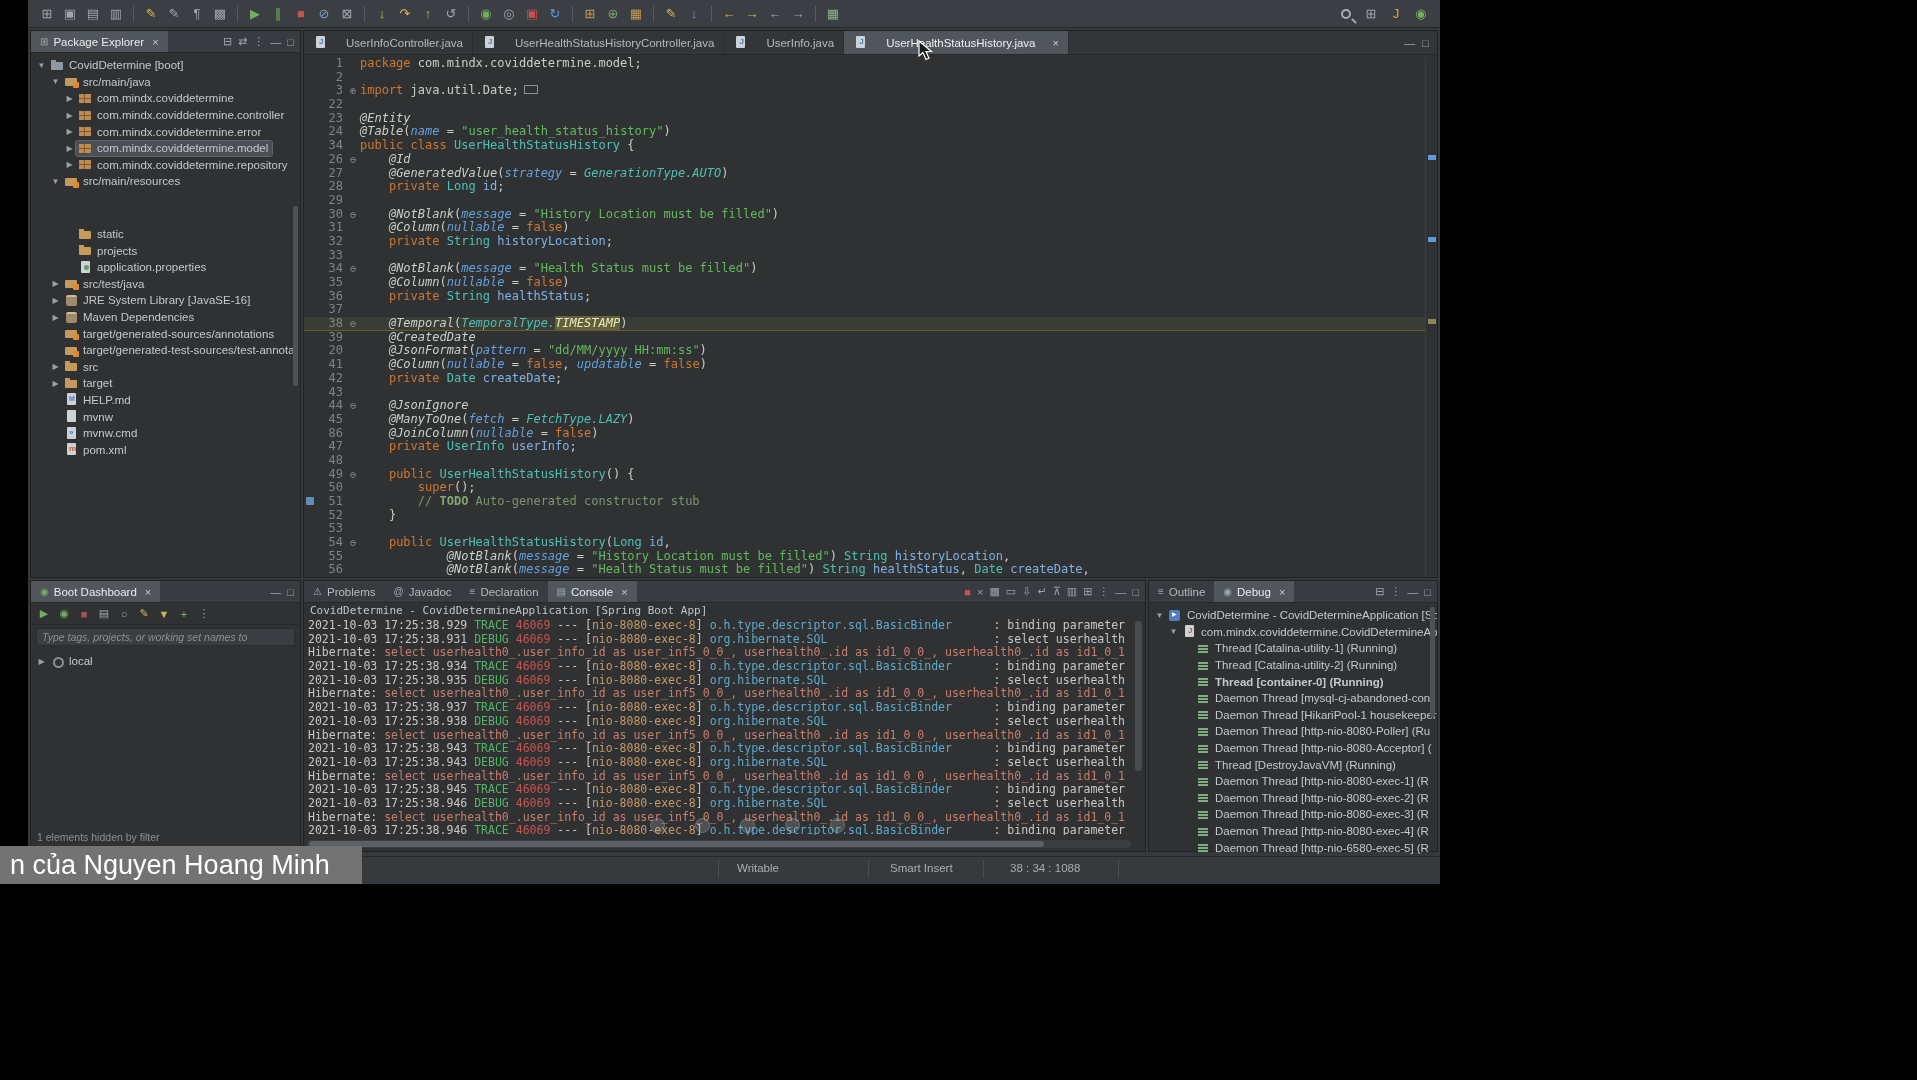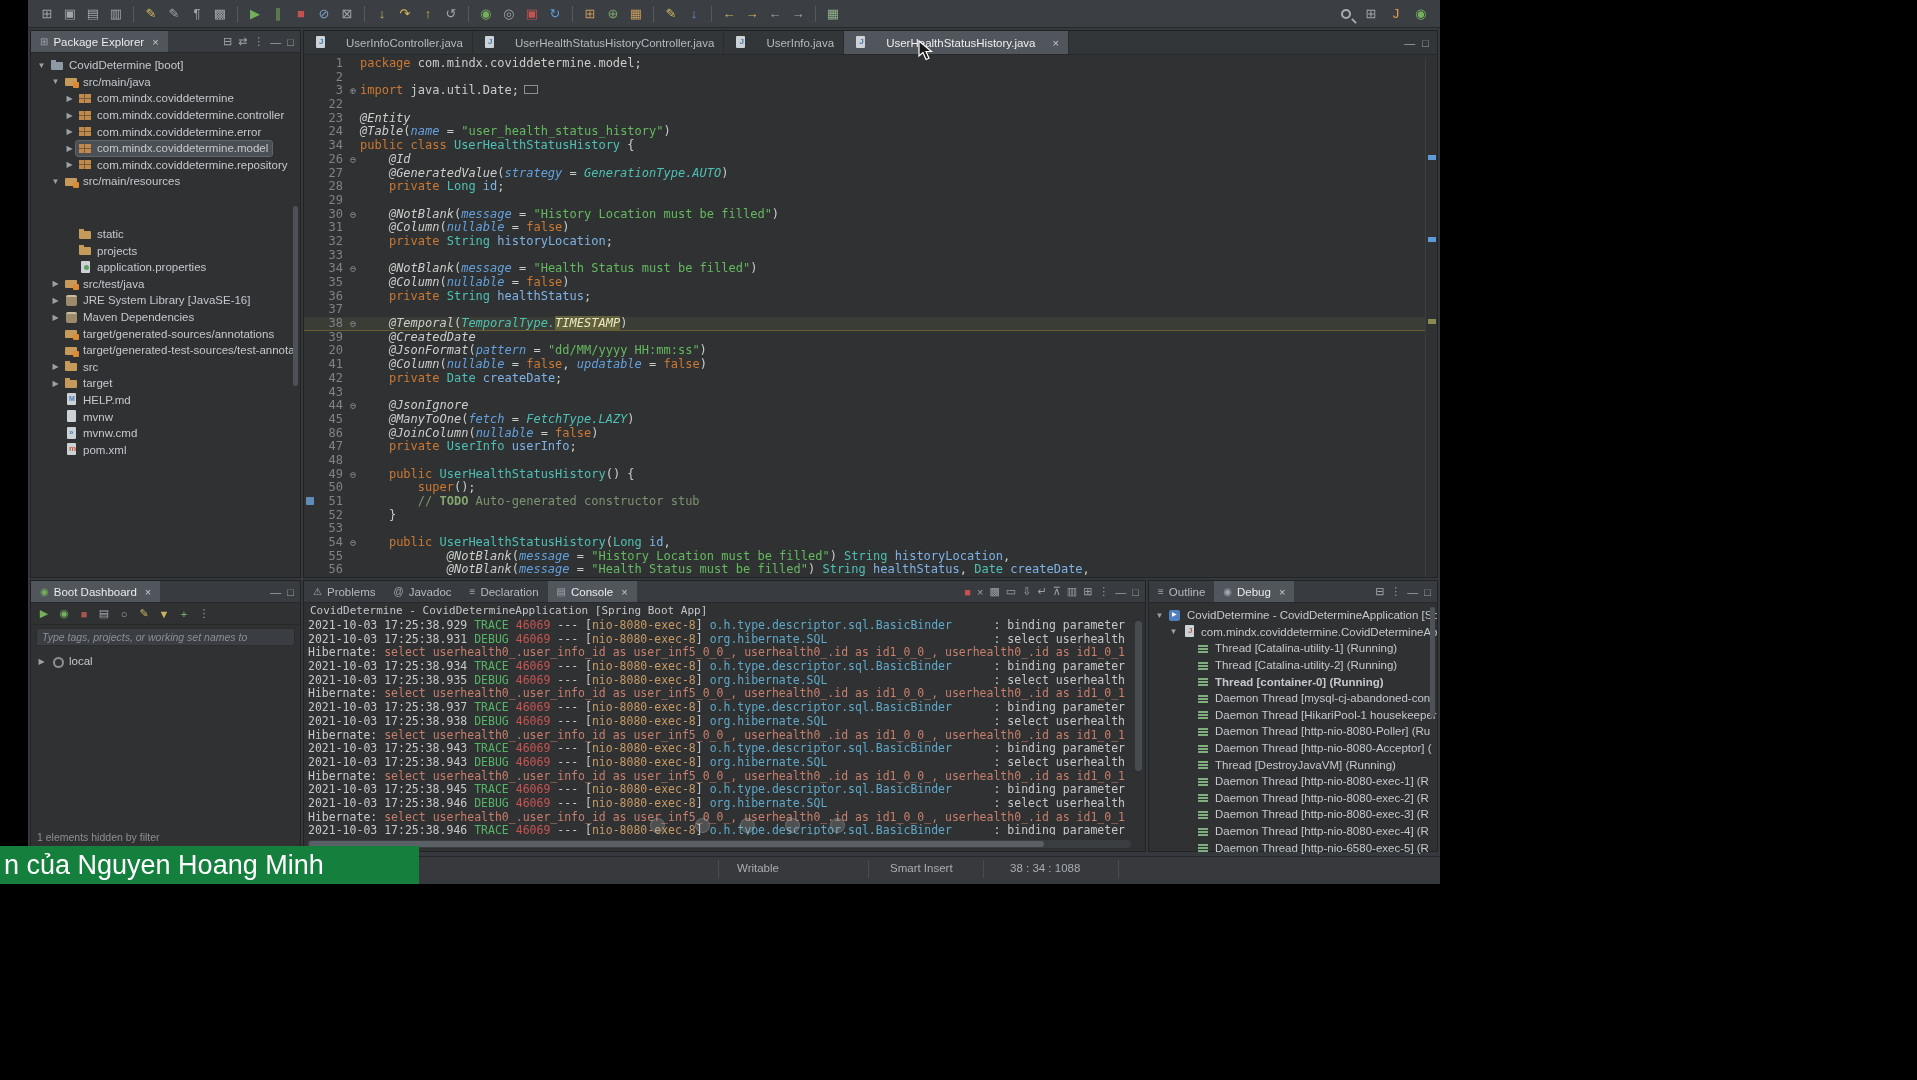--- a/index.html
+++ b/index.html
@@ -109,21 +109,21 @@
   #boot-note{position:absolute;left:6px;bottom:8px;font-size:10.5px;color:#8B9094}
   #debugPanel{left:1120px;top:580px;width:290px;height:272px}
   #dbg-scroll{position:absolute;right:2px;top:26px;width:5px;height:110px;background:#4C5257;border-radius:2px}
 
   
   #statusbar{position:absolute;left:0;top:856px;width:1412px;height:24px;background:#37393D;border-top:1px solid #26282A;font-size:11.5px;color:#A9AEB3}
   .stitem{position:absolute;top:5px}
   .stsep{position:absolute;top:3px;width:1px;height:18px;background:#4A4D50}
 
   
-  #subtitle{position:absolute;left:0;top:846px;width:419px;height:38px;background:#15803d;color:#FFF;font-size:27px;display:flex;align-items:center;padding-left:4px;z-index:50;white-space:nowrap;overflow:hidden}
+  #subtitle{position:absolute;left:0;top:846px;width:362px;height:38px;background:#737373;color:#FFF;font-size:27px;display:flex;align-items:center;padding-left:10px;z-index:50;white-space:nowrap;overflow:hidden}
   #dots{position:absolute;left:650px;top:818px;z-index:40;display:flex;gap:30px}
   .dot{width:15px;height:15px;border-radius:50%;background:rgba(190,190,190,0.22);border:1px solid rgba(220,220,220,0.18)}
   #cursor{position:absolute;left:918px;top:40px;z-index:60}
 </style>
 </head>
 <body>
 
 <div id="window">
 
   <div id="toolbar">

